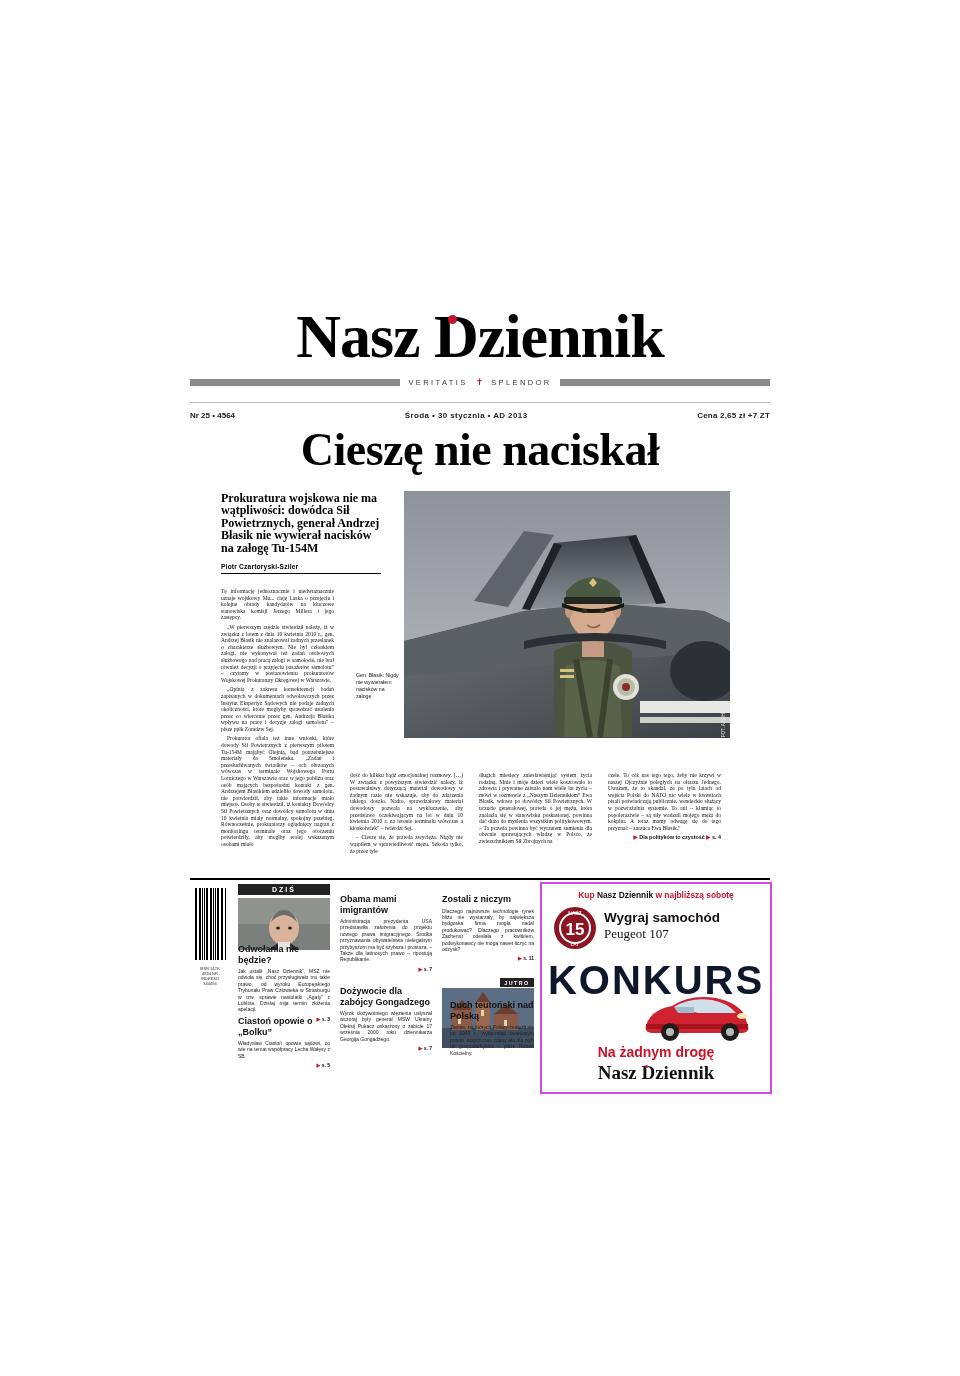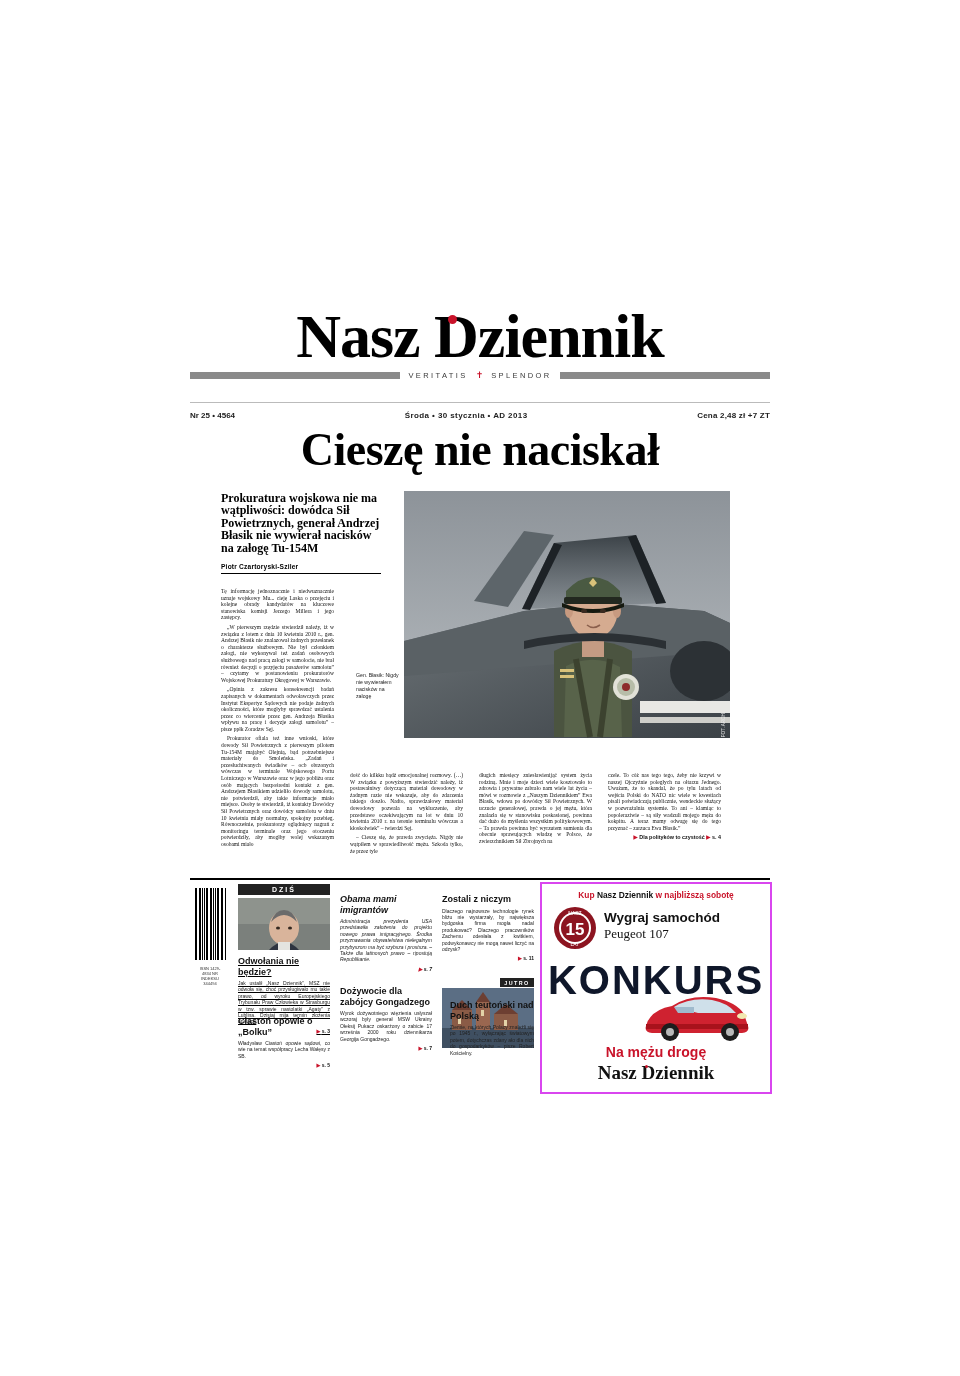--- a/index.html
+++ b/index.html
@@ -4,21 +4,21 @@
 <style>
   html,body{margin:0;padding:0;background:#ffffff;}
   body{width:960px;height:1376px;font-family:"Liberation Serif",serif;color:#000;}
   .page{position:relative;width:960px;height:1376px;overflow:hidden;background:#fff;}
 
   
   .masthead{position:absolute;left:190px;top:305px;width:580px;text-align:center;}
   .logo{font-family:"Liberation Serif",serif;font-weight:bold;font-size:62px;letter-spacing:-1px;line-height:62px;}
   .logo .d-wrap{position:relative;display:inline-block;}
   .logo .dot{position:absolute;left:14px;top:10px;width:9px;height:9px;border-radius:50%;background:#c9132a;}
-  .veritas{margin-top:3px;display:flex;align-items:center;justify-content:center;gap:8px;}
+  .veritas{margin-top:10px;display:flex;align-items:center;justify-content:center;gap:8px;}
   .veritas .bar{height:7px;background:#8a8a8a;flex:1 1 auto;}
   .veritas .txt{font-size:7.5px;letter-spacing:2.4px;color:#3a3a3a;white-space:nowrap;font-family:"Liberation Sans",sans-serif;}
   .veritas .cross{color:#c9132a;font-size:9px;}
 
   .infobar{position:absolute;left:190px;top:402px;width:580px;display:flex;justify-content:space-between;
            font-family:"Liberation Sans",sans-serif;font-size:8px;color:#222;border-top:1px solid #bbb;padding-top:8px;font-weight:bold;}
   .infobar .mid{letter-spacing:.4px;}
   .infobar .right{letter-spacing:.2px;}
 
   
@@ -63,23 +63,23 @@
   .barcode-label{position:absolute;left:8px;top:86px;width:24px;font-family:"Liberation Sans",sans-serif;font-size:4px;
                  line-height:5px;color:#333;text-align:center;}
 
   .thumb{position:absolute;left:48px;top:18px;width:92px;height:52px;background:#6a6e6b;overflow:hidden;}
   .teaser{position:absolute;font-family:"Liberation Sans",sans-serif;}
   .teaser h4{margin:0 0 3px 0;font-size:9px;line-height:10.5px;font-weight:bold;color:#111;}
   .teaser p{margin:0;font-size:5px;line-height:6.4px;color:#222;text-align:justify;}
   .teaser .ref{margin-top:3px;font-size:5px;font-weight:bold;text-align:right;color:#111;}
   .teaser .ref .arrow{color:#c9132a;}
 
-  .t1{left:48px;top:76px;width:92px;text-decoration:underline;}
+  .t1{left:48px;top:64px;width:92px;}
   .t2{left:48px;top:136px;width:92px;}
-  .t3{left:150px;top:14px;width:92px;font-style:italic;}
+  .t3{left:150px;top:14px;width:92px;}
   .t4{left:150px;top:106px;width:92px;}
   .t5{left:252px;top:14px;width:92px;}
   .t6{left:252px;top:120px;width:84px;margin-left:8px;}
 
   .jutro-tag{position:absolute;left:310px;top:98px;width:34px;height:9px;background:#222;color:#fff;
              font-family:"Liberation Sans",sans-serif;font-size:5.4px;font-weight:bold;letter-spacing:1.4px;
              display:flex;align-items:center;justify-content:center;}
   .castle{position:absolute;left:252px;top:108px;width:92px;height:60px;background:#46586b;overflow:hidden;}
 
   
@@ -115,21 +115,21 @@
       <span class="txt">VERITATIS</span>
       <span class="cross">✝</span>
       <span class="txt">SPLENDOR</span>
       <span class="bar"></span>
     </div>
   </div>
 
   <div class="infobar">
     <span>Nr 25 • 4564</span>
     <span class="mid">Środa  •  30 stycznia  •  AD 2013</span>
-    <span class="right">Cena 2,48 zł +7 ZT</span>
+    <span class="right">Cena 2,65 zł +7 ZT</span>
   </div>
 
   <div class="headline">Cieszę nie naciskał</div>
 
   <div class="lead">Prokuratura wojskowa nie ma wątpliwości: dowódca Sił Powietrznych, generał Andrzej Błasik nie wywierał nacisków na załogę Tu-154M</div>
   <div class="byline">Piotr Czartoryski-Sziler</div>
 
   <div class="photo">
     <svg width="326" height="247" viewBox="0 0 326 247">
       <defs>
@@ -348,21 +348,21 @@
           <path d="M36 27 Q52 17 74 20 Q90 23 98 33 L60 33 Z" fill="#cfe0ea"></path>
           <path d="M36 27 L56 27 L56 33 L40 33 Z" fill="#9fbacd"></path>
           <rect x="8" y="44" width="102" height="5" fill="#a8121c"></rect>
           <circle cx="32" cy="52" r="9" fill="#1d1d1d"></circle>
               <circle cx="32" cy="52" r="4" fill="#b9b9b9"></circle>
           <circle cx="92" cy="52" r="9" fill="#1d1d1d"></circle>
               <circle cx="92" cy="52" r="4" fill="#b9b9b9"></circle>
           <ellipse cx="104" cy="36" rx="5" ry="3" fill="#f2e8b0"></ellipse>
         </svg>
       </div>
-      <div class="ad-h3">Na mężu drogę</div>
+      <div class="ad-h3">Na żadnym drogę</div>
       <div class="ad-logo">
         <span>Nasz </span><span class="dotw"><span class="dot"></span><span>Dziennik</span></span>
       </div>
     </div>
 
    </div>
   </div>
 
 </div>
 

